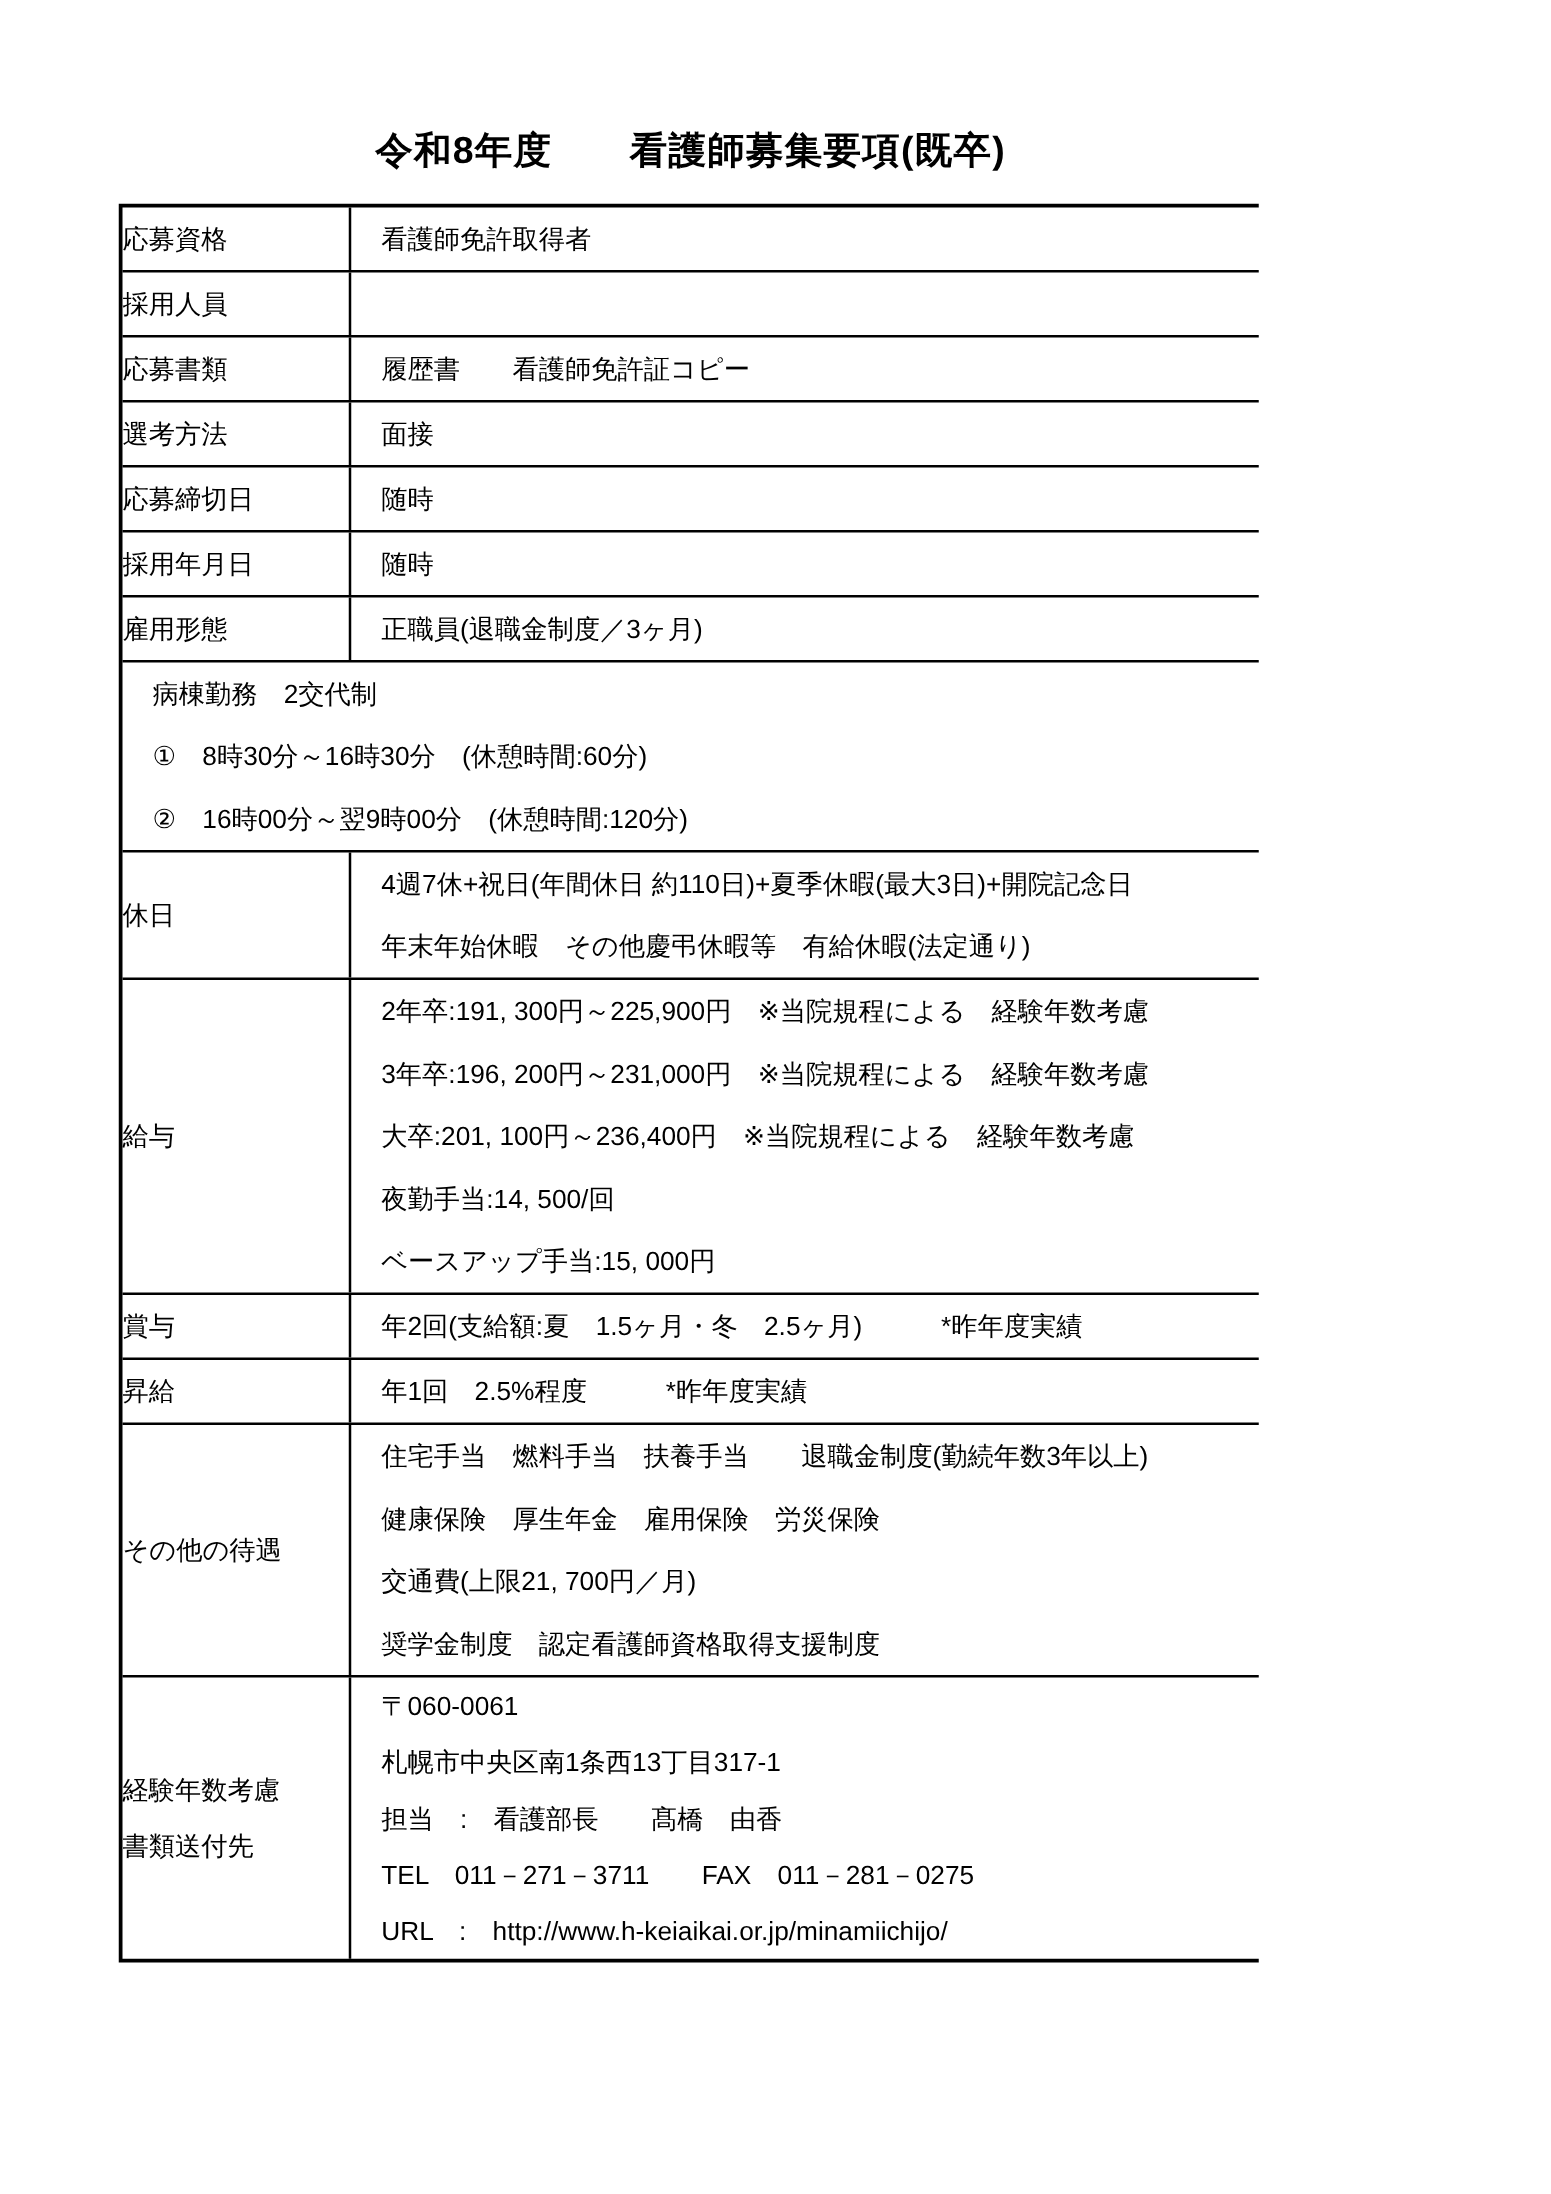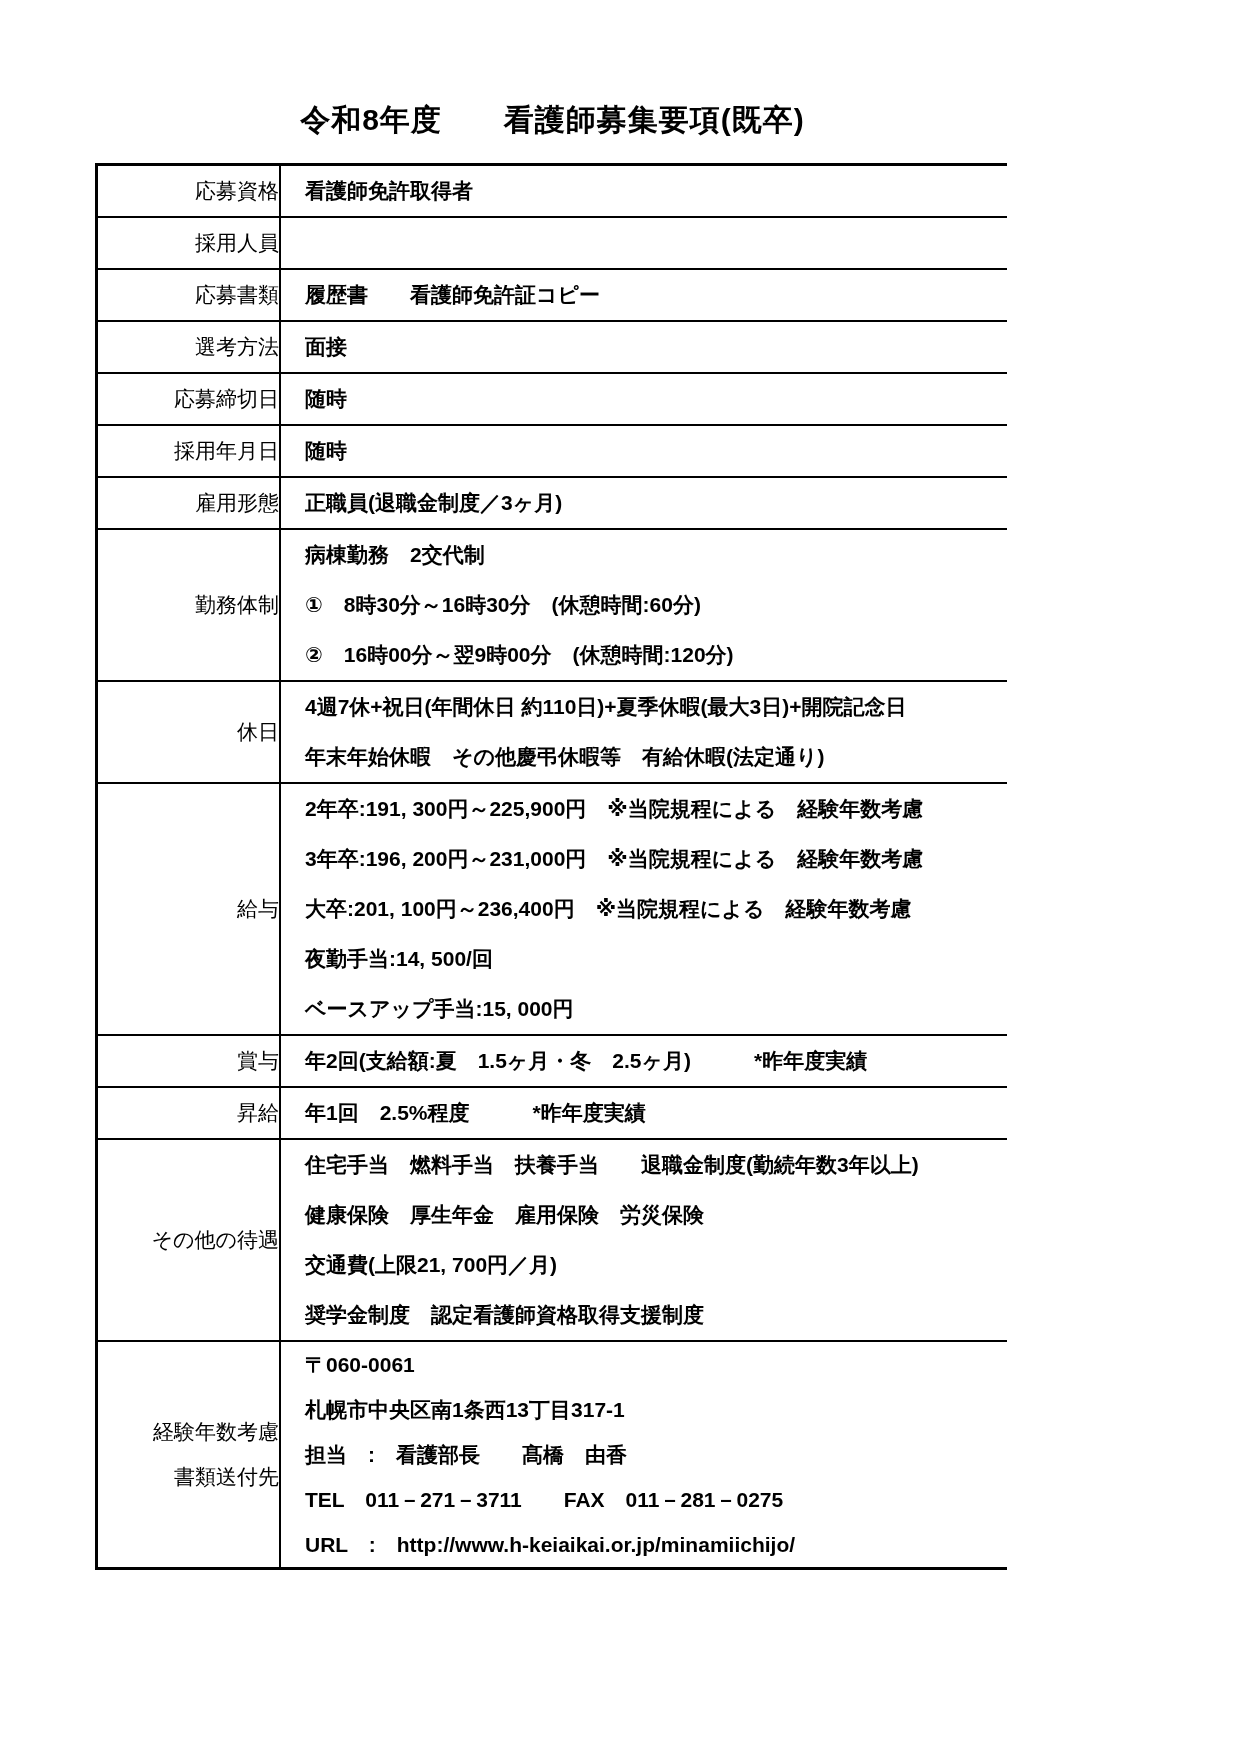--- a/index.html
+++ b/index.html
@@ -43,40 +43,39 @@
   .t-row:first-child {
     border-top: none;
   }
   .label-cell {
     flex: 0 0 183px;
     width: 183px;
     border-right: 2px solid #000000;
     display: flex;
     flex-direction: column;
     justify-content: center;
-    align-items: flex-end;
+    align-items: flex-start;
     font-size: 21px;
     text-align: center;
     box-sizing: border-box;
   }
   .label-line {
     height: 50px;
     display: flex;
     align-items: center;
     white-space: pre;
   }
   .content-cell {
     flex: 1 1 auto;
     display: flex;
     flex-direction: column;
     justify-content: flex-start;
     padding-left: 24px;
     font-size: 21px;
     box-sizing: border-box;
-    font-weight: bold;
   }
   .content-line {
     height: 50px;
     display: flex;
     align-items: center;
     white-space: pre;
   }
   .t-row.last .content-line,
   .t-row.last .label-line {
     height: 45px;
@@ -135,23 +134,20 @@
       </div>
       <div class="t-row">
         <div class="label-cell">
           <div class="label-line">雇用形態</div>
         </div>
         <div class="content-cell">
           <div class="content-line">正職員(退職金制度／3ヶ月)</div>
         </div>
       </div>
       <div class="t-row">
-        <div class="label-cell">
-          <div class="label-line">勤務体制</div>
-        </div>
         <div class="content-cell">
           <div class="content-line">病棟勤務　2交代制</div>
           <div class="content-line">①　8時30分～16時30分　(休憩時間:60分)</div>
           <div class="content-line">②　16時00分～翌9時00分　(休憩時間:120分)</div>
         </div>
       </div>
       <div class="t-row">
         <div class="label-cell">
           <div class="label-line">休日</div>
         </div>

